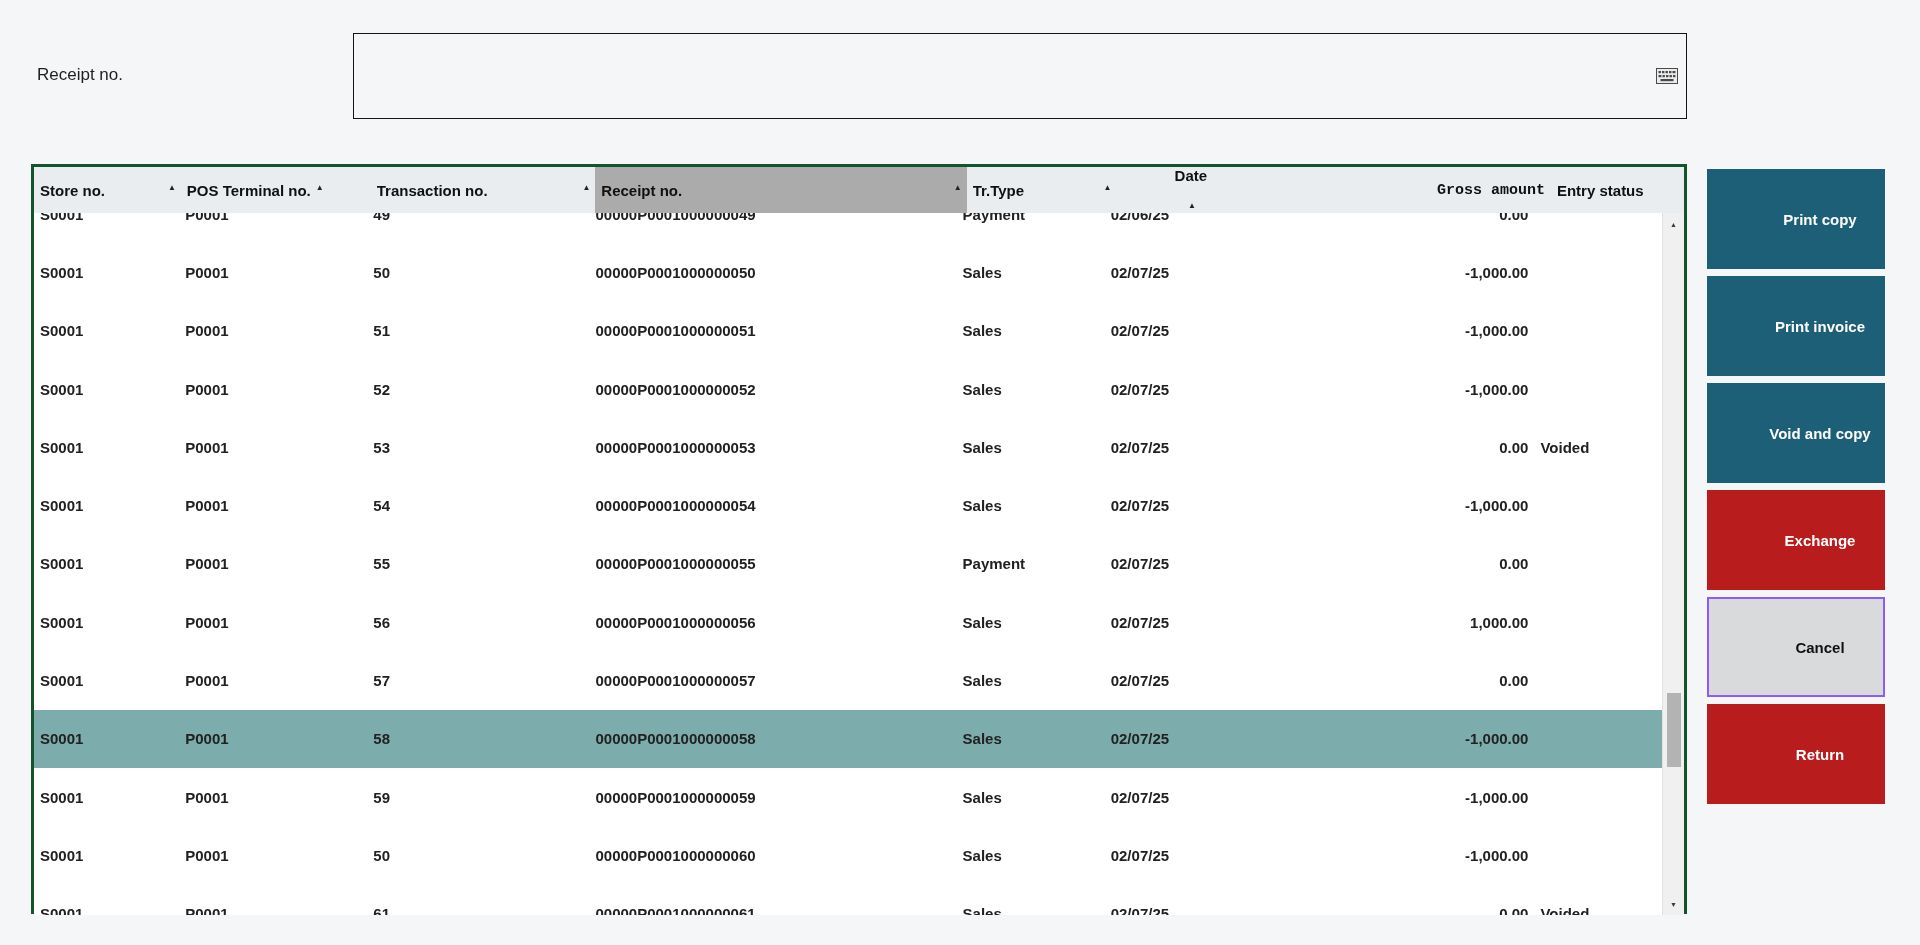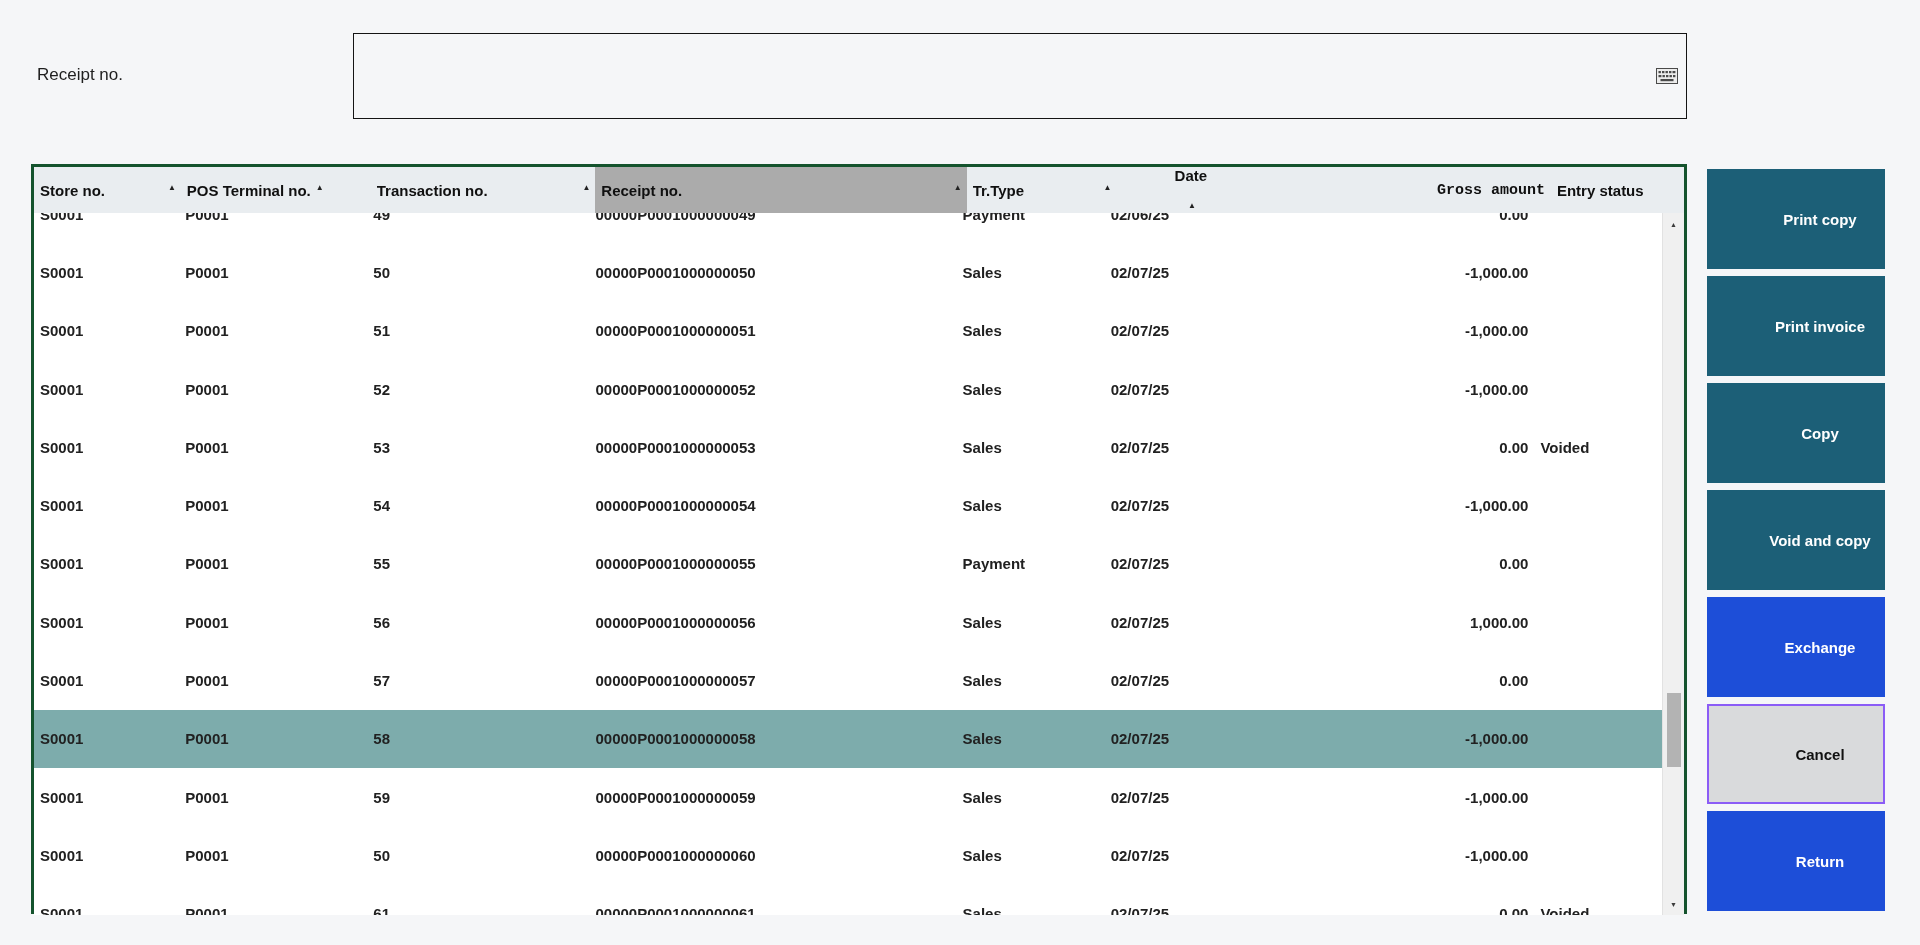--- a/index.html
+++ b/index.html
@@ -48,21 +48,21 @@
   .sb-thumb { position: absolute; left: 4px; top: 480px; width: 14px; height: 74px;
               background: #b3b3b3; }
 
   
   .btn-col { position: absolute; left: 1707px; top: 169px; width: 178px;
              display: flex; flex-direction: column; gap: 7px; }
   .btn { height: 100px; border-radius: 0; border: none; cursor: pointer;
          font: bold 15px "Liberation Sans", sans-serif; color: #ffffff;
          display: flex; align-items: center; justify-content: center; padding-left: 48px; }
   .btn.teal  { background: #1c5f77; }
-  .btn.green { background: #1d4ed8; }
+  .btn.green { background: #b91c1c; }
   .btn.gray  { background: #d9dadc; color: #111111; border: 2px solid #8b5cf6; }
 </style>
 </head>
 <body>
 
 <div class="app">
 
   <div class="receipt-label">Receipt no.</div>
   <div class="input-wrap">
     <input type="text" value="" style="">
@@ -256,19 +256,18 @@
     <div class="vscroll">
       <span class="sb-arrow up">▲</span>
       <div class="sb-thumb"></div>
       <span class="sb-arrow down">▼</span>
     </div>
   </div>
 
   <div class="btn-col">
       <button class="btn teal">Print copy</button>
       <button class="btn teal">Print invoice</button>
-      <button class="btn teal">Copy</button>
       <button class="btn teal">Void and copy</button>
       <button class="btn green">Exchange</button>
       <button class="btn gray">Cancel</button>
       <button class="btn green">Return</button>
     </div>
 </div>
 
 </body></html>

